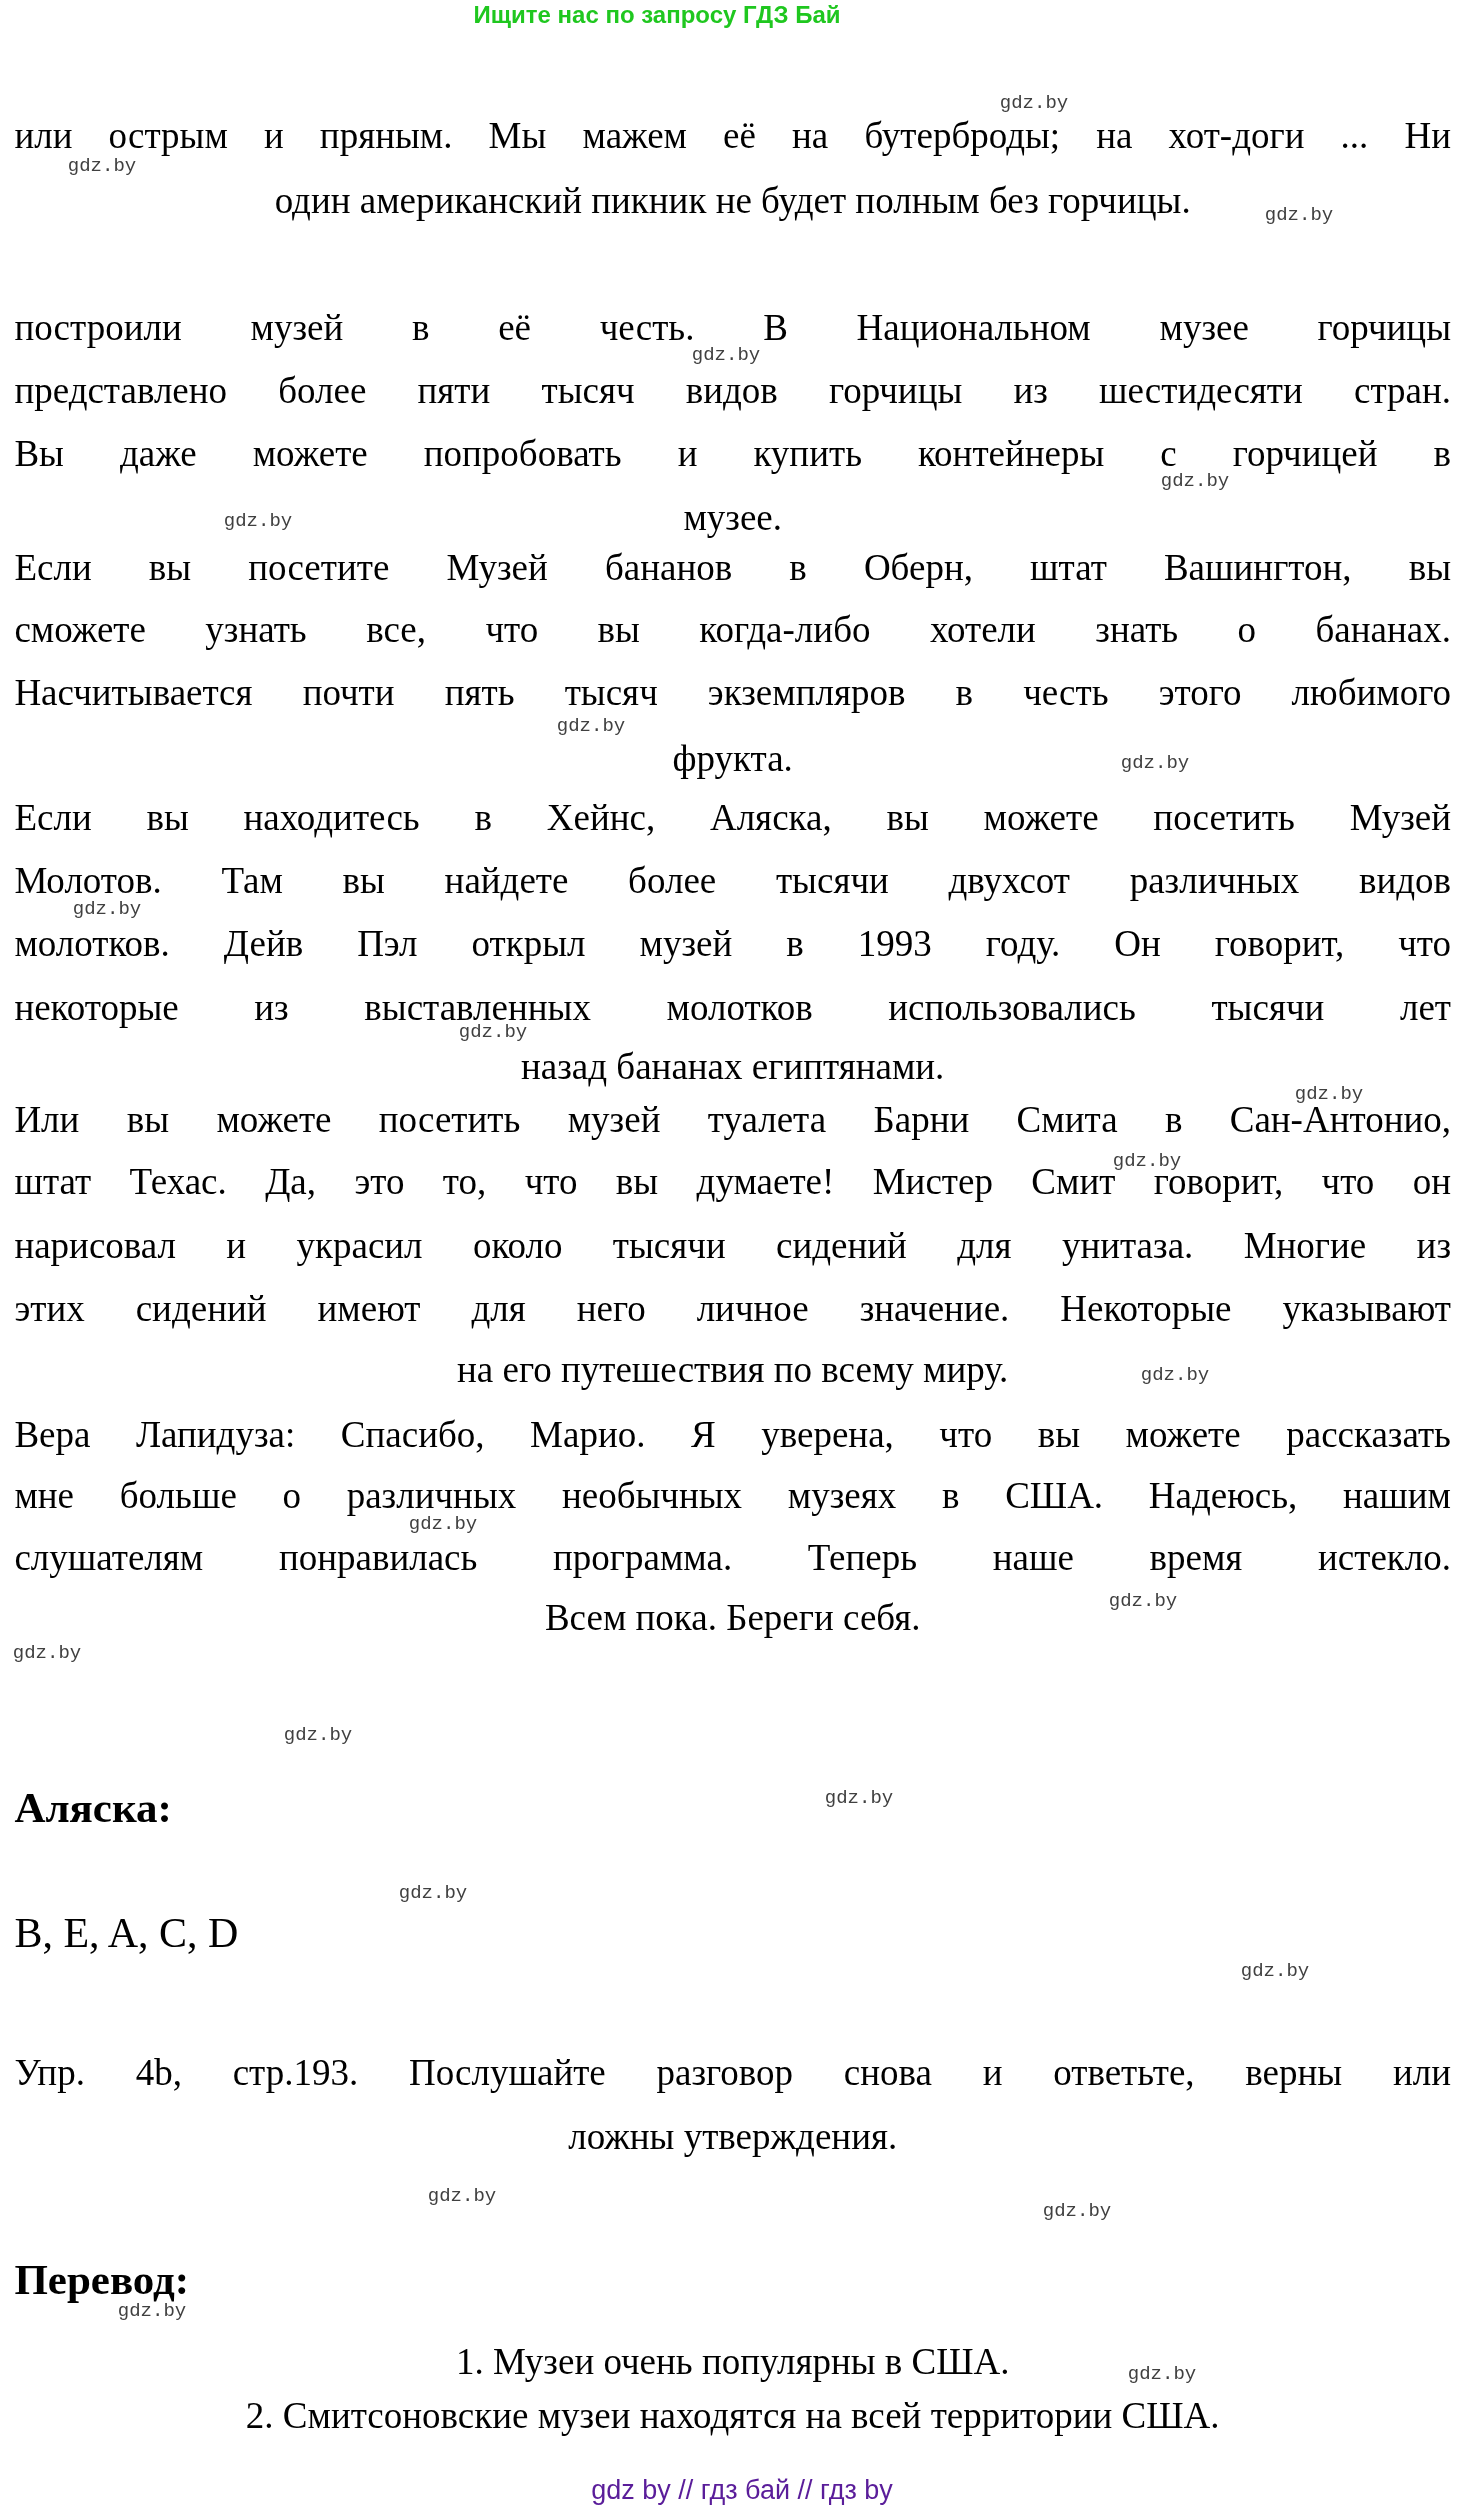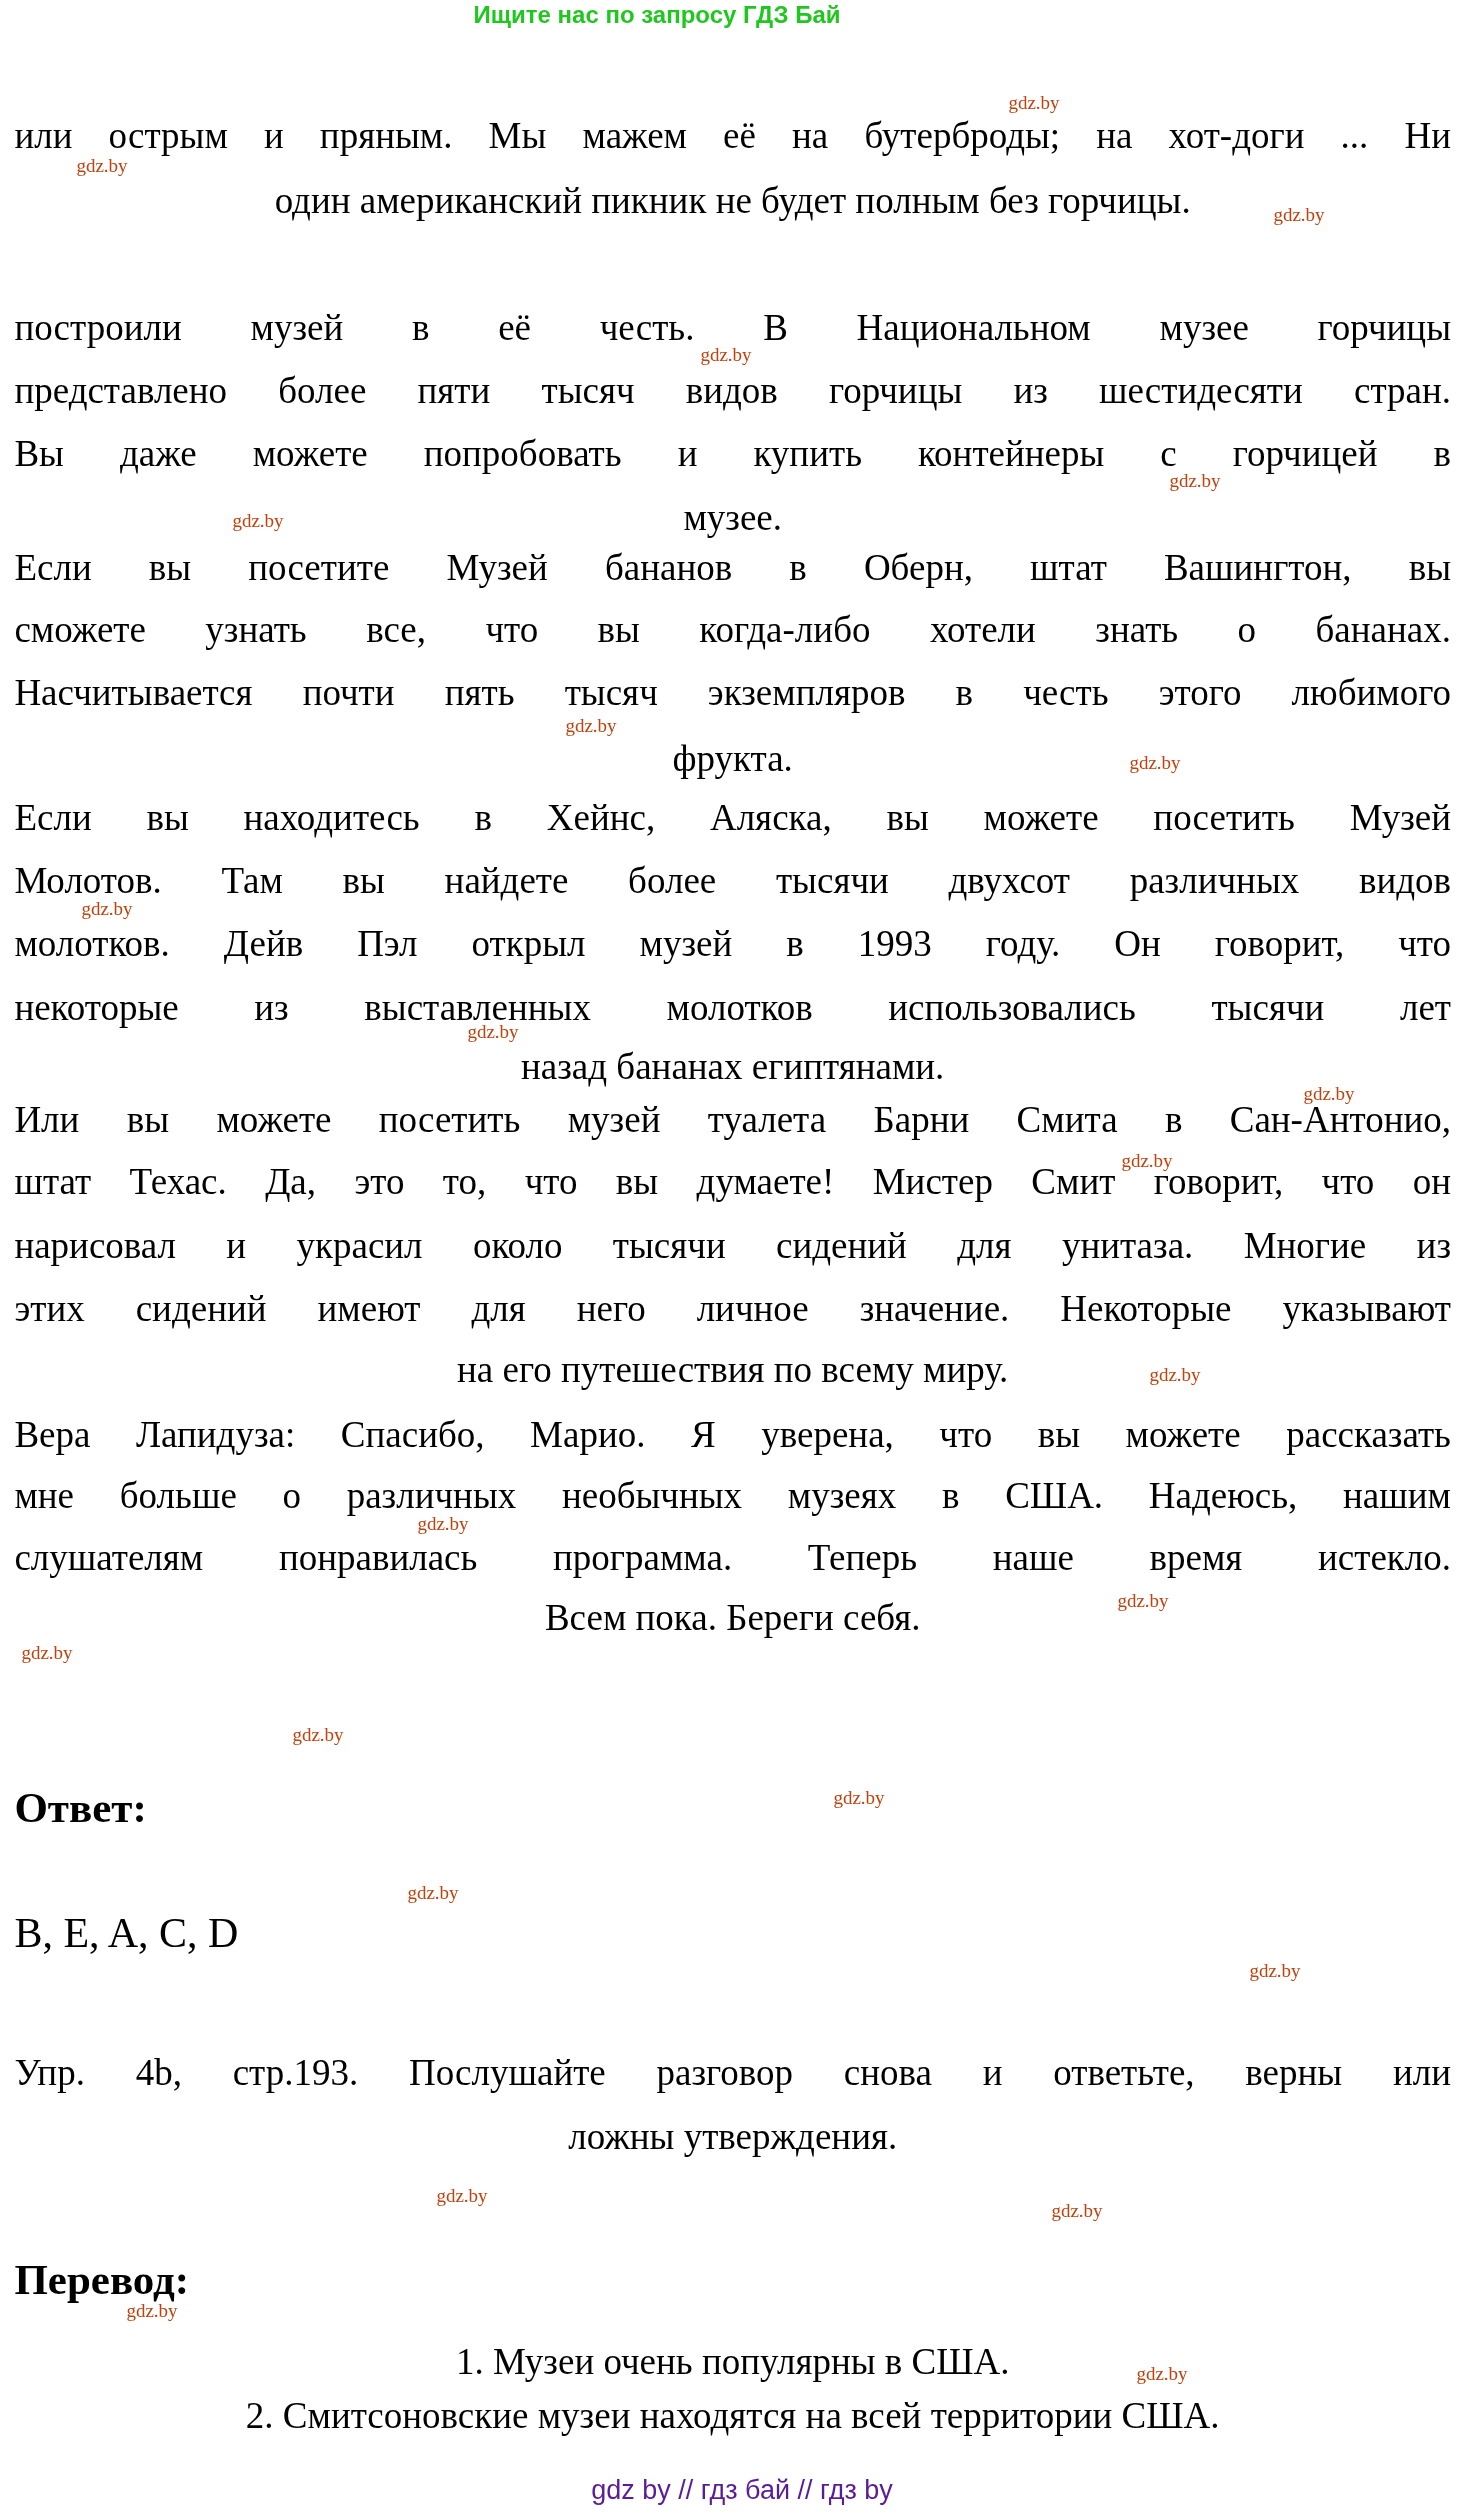--- a/index.html
+++ b/index.html
@@ -7,21 +7,21 @@
         font-family:"Liberation Serif", serif;color:#000;}
   .promo{position:absolute;top:0.8px;left:657px;transform:translateX(-50%);
          font-family:"Liberation Sans", sans-serif;font-size:24px;font-weight:bold;
          color:#1fc71f;white-space:nowrap;}
   .ln{position:absolute;left:14.4px;right:26px;font-size:37px;line-height:1.15;white-space:normal;}
   .j{text-align:justify;text-align-last:justify;text-justify:inter-word;}
   .l{text-align:center;}
   .hd{position:absolute;left:14.4px;font-size:43px;font-weight:bold;line-height:1.1;}
   .ans{position:absolute;left:14.4px;font-size:42px;line-height:1.1;}
   .wm{position:absolute;transform:translate(-50%,-50%);
-      font-family:Liberation Serif, serif;font-size:19px;color:#c2410c;white-space:nowrap;}
+      font-family:Liberation Mono, monospace;font-size:19px;color:#404040;white-space:nowrap;}
   .footer{position:absolute;top:2475px;left:742px;transform:translateX(-50%);
           font-family:"Liberation Sans", sans-serif;font-size:27px;color:#5a1d9a;white-space:nowrap;}
 </style>
 </head>
 <body>
 
 <div class="page">
 
   <div class="promo">Ищите нас по запросу ГДЗ Бай</div>
 
@@ -43,21 +43,21 @@
   <div class="ln j" style="top:1099px">Или вы можете посетить музей туалета Барни Смита в Сан-Антонио,</div>
   <div class="ln j" style="top:1161px">штат Техас. Да, это то, что вы думаете! Мистер Смит говорит, что он</div>
   <div class="ln j" style="top:1225px">нарисовал и украсил около тысячи сидений для унитаза. Многие из</div>
   <div class="ln j" style="top:1288px">этих сидений имеют для него личное значение. Некоторые указывают</div>
   <div class="ln l" style="top:1349px">на его путешествия по всему миру.</div>
   <div class="ln j" style="top:1414px">Вера Лапидуза: Спасибо, Марио. Я уверена, что вы можете рассказать</div>
   <div class="ln j" style="top:1475px">мне больше о различных необычных музеях в США. Надеюсь, нашим</div>
   <div class="ln j" style="top:1537px">слушателям понравилась программа. Теперь наше время истекло.</div>
   <div class="ln l" style="top:1597px">Всем пока. Береги себя.</div>
 
-  <div class="hd" style="top:1784px">Ответ:</div>
+  <div class="hd" style="top:1784px">Аляска:</div>
   <div class="ans" style="top:1910px">B, E, A, C, D</div>
 
   <div class="ln j" style="top:2052px">Упр. 4b, стр.193. Послушайте разговор снова и ответьте, верны или</div>
   <div class="ln l" style="top:2116px">ложны утверждения.</div>
 
   <div class="hd" style="top:2256px">Перевод:</div>
   <div class="ln l" style="top:2341px">1. Музеи очень популярны в США.</div>
   <div class="ln l" style="top:2395px">2. Смитсоновские музеи находятся на всей территории США.</div>
 
   <span class="wm" style="left:1034px;top:103px">gdz.by</span>

